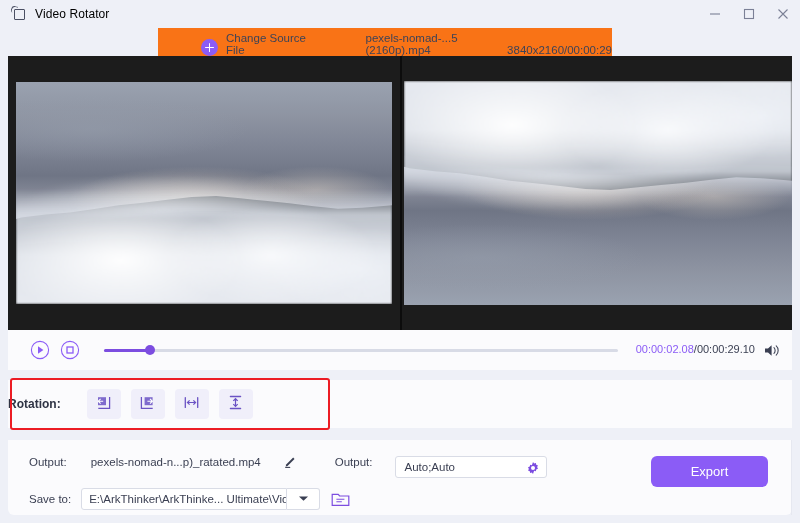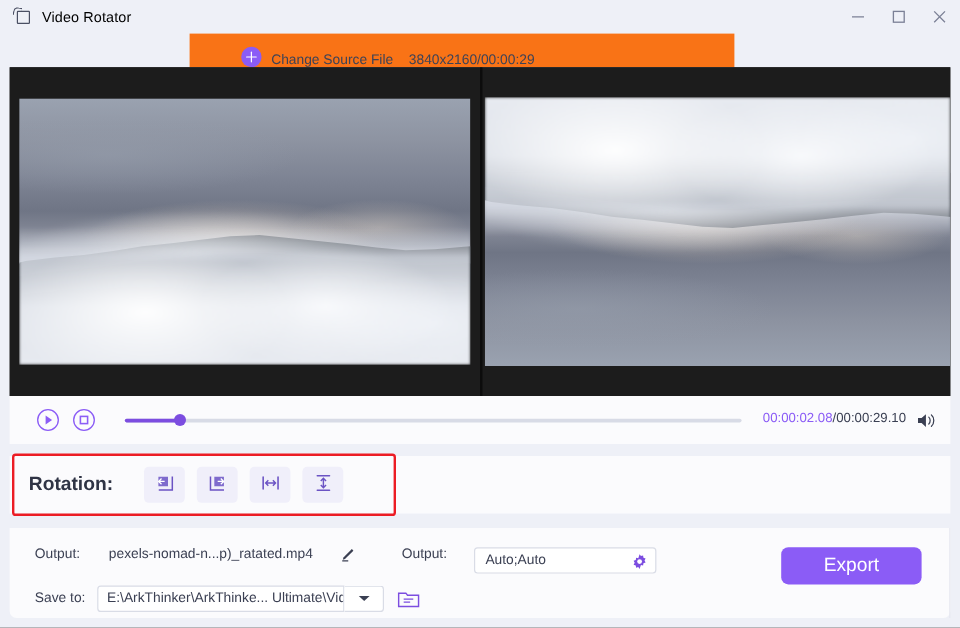--- a/index.html
+++ b/index.html
@@ -160,21 +160,21 @@
 
   
   .rotwrap{
     position:absolute; left:10px; top:378px; width:320px; height:52px;
     border:2.5px solid #ec1c24; border-radius:3px;
   }
   .rotpanel{
     position:absolute; left:8px; top:380px; width:784px; height:48px;
     background:#fbfbfd; display:flex; align-items:center;
   }
-  .rotlabel{ margin-left:16px; font-size:16px; font-weight:bold; color:#2f3445; }
+  .rotlabel{ margin-left:0; font-size:12px; font-weight:bold; color:#2f3445; }
   .rotbtns{ margin-left:26px; display:flex; }
   .rbtn{
     width:34px; height:30px; background:#f0effa; border-radius:4px;
     display:flex; align-items:center; justify-content:center;
   }
   .rbtn + .rbtn{ margin-left:10px; }
 
   
   .bottom{
     position:absolute; left:8px; top:440px; width:784px; height:75px;
@@ -200,21 +200,21 @@
   }
   .pathbox .val{ margin-left:7px; font-size:11.5px; color:#3a3f52; white-space:nowrap; }
   .caret{
     width:33px; height:22px; border:1px solid #d9dce6; border-left:none; border-radius:0 3px 3px 0;
     background:#fff; display:flex; align-items:center; justify-content:center;
   }
   .folder{ margin-left:11px; width:19px; height:16px; }
   .export{
     position:absolute; right:24px; top:16px; width:117px; height:31px;
     background:#8b5cf6; border-radius:6px; border:none; cursor:pointer;
-    color:#fff; font-size:16px; font-family:"Liberation Sans", sans-serif;
+    color:#fff; font-size:13px; font-family:"Liberation Sans", sans-serif;
     display:flex; align-items:center; justify-content:center;
   }
   .vline{ position:absolute; right:8px; top:440px; width:1px; height:75px; background:#e6e8f0; }
 </style>
 </head>
 <body>
 
 <div class="app">
 
   <div class="titlebar">
@@ -239,20 +239,21 @@
             <path d="M1.5 1.5l9 9M10.5 1.5l-9 9" stroke="#7b8096" stroke-width="1.1" fill="none"></path>
           </svg>
       </div>
     </div>
   </div>
 
   <div class="topbar">
     <div class="mid-area">
       <div class="plus"></div>
       <div class="chg">Change Source File</div>
+      <div class="fname">pexels-nomad-...5 (2160p).mp4</div>
       <div class="fmeta">3840x2160/00:00:29</div>
     </div>
   </div>
 
   <div class="preview">
     <div class="pane left">
       <div class="vid">
         <div class="scene">
           <div class="sky"></div>
           <div class="ridge"></div>

